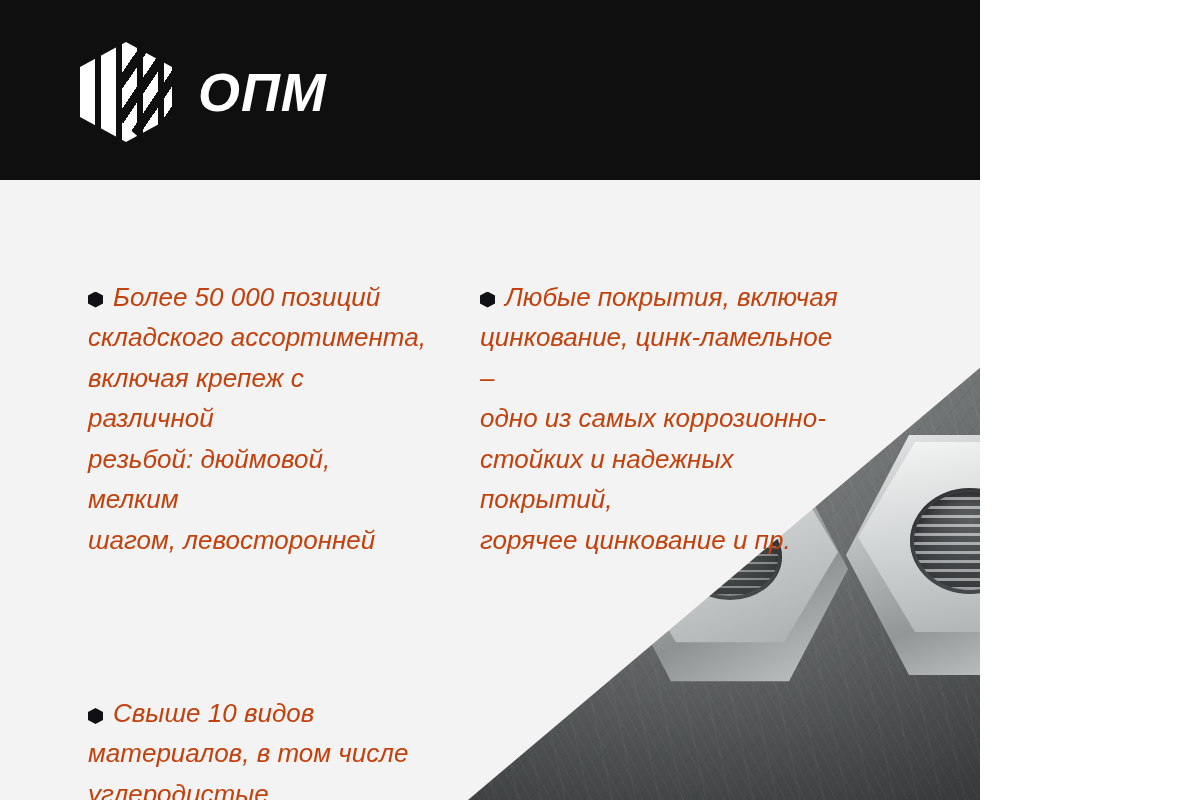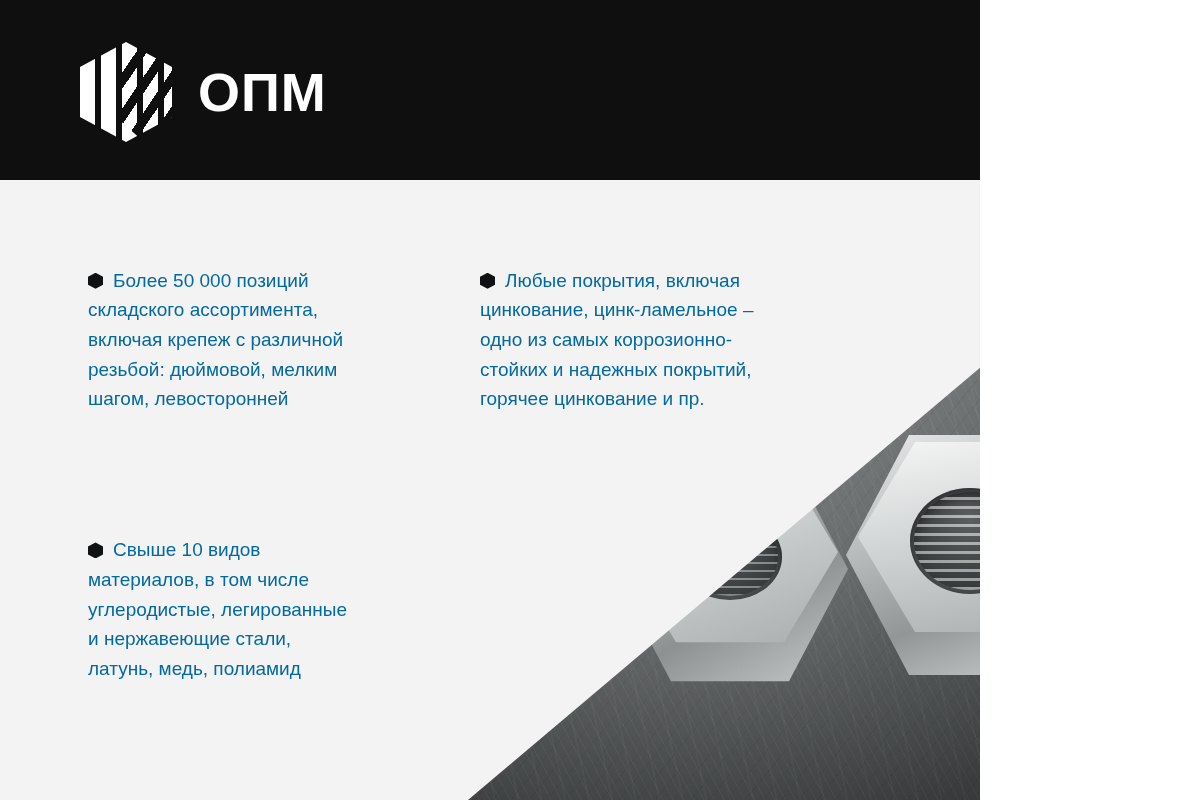--- a/index.html
+++ b/index.html
@@ -9,20 +9,21 @@
   }
   body {
     font-family: "Liberation Sans", sans-serif;
   }
   .page {
     position: relative;
     width: 980px;
     height: 800px;
     overflow: hidden;
     background: #f4f4f4;
+    font-style: italic;
   }
 
   
   .photo {
     position: absolute;
     inset: 0;
     background:
       
       repeating-linear-gradient(62deg, rgba(255,255,255,0.055) 0px, rgba(255,255,255,0.055) 1px, rgba(0,0,0,0) 1px, rgba(0,0,0,0) 9px),
       repeating-linear-gradient(-51deg, rgba(0,0,0,0.06) 0px, rgba(0,0,0,0.06) 1px, rgba(0,0,0,0) 1px, rgba(0,0,0,0) 14px),
@@ -106,23 +107,23 @@
     position: absolute;
     color: #17181a;
   }
   .col-left  { left: 88px;  top: 236px; width: 340px; }
   .col-right { left: 480px; top: 236px; width: 360px; }
 
   .bullet-block { margin-bottom: 60px; }
   .bullet-block:last-child { margin-bottom: 0; }
 
   .bullet-text {
-    font-size: 19px;
+    font-size: 26px;
     line-height: 1.56;
-    color: #0369a1;
+    color: #c2410c;
     font-family: "Liberation Sans", sans-serif;
     white-space: pre-line;
   }
   .hex-bullet {
     display: inline-block;
     width: 15px;
     height: 16px;
     background: #101114;
     clip-path: polygon(50% 0%, 100% 25%, 100% 75%, 50% 100%, 0% 75%, 0% 25%);
     vertical-align: -2px;

